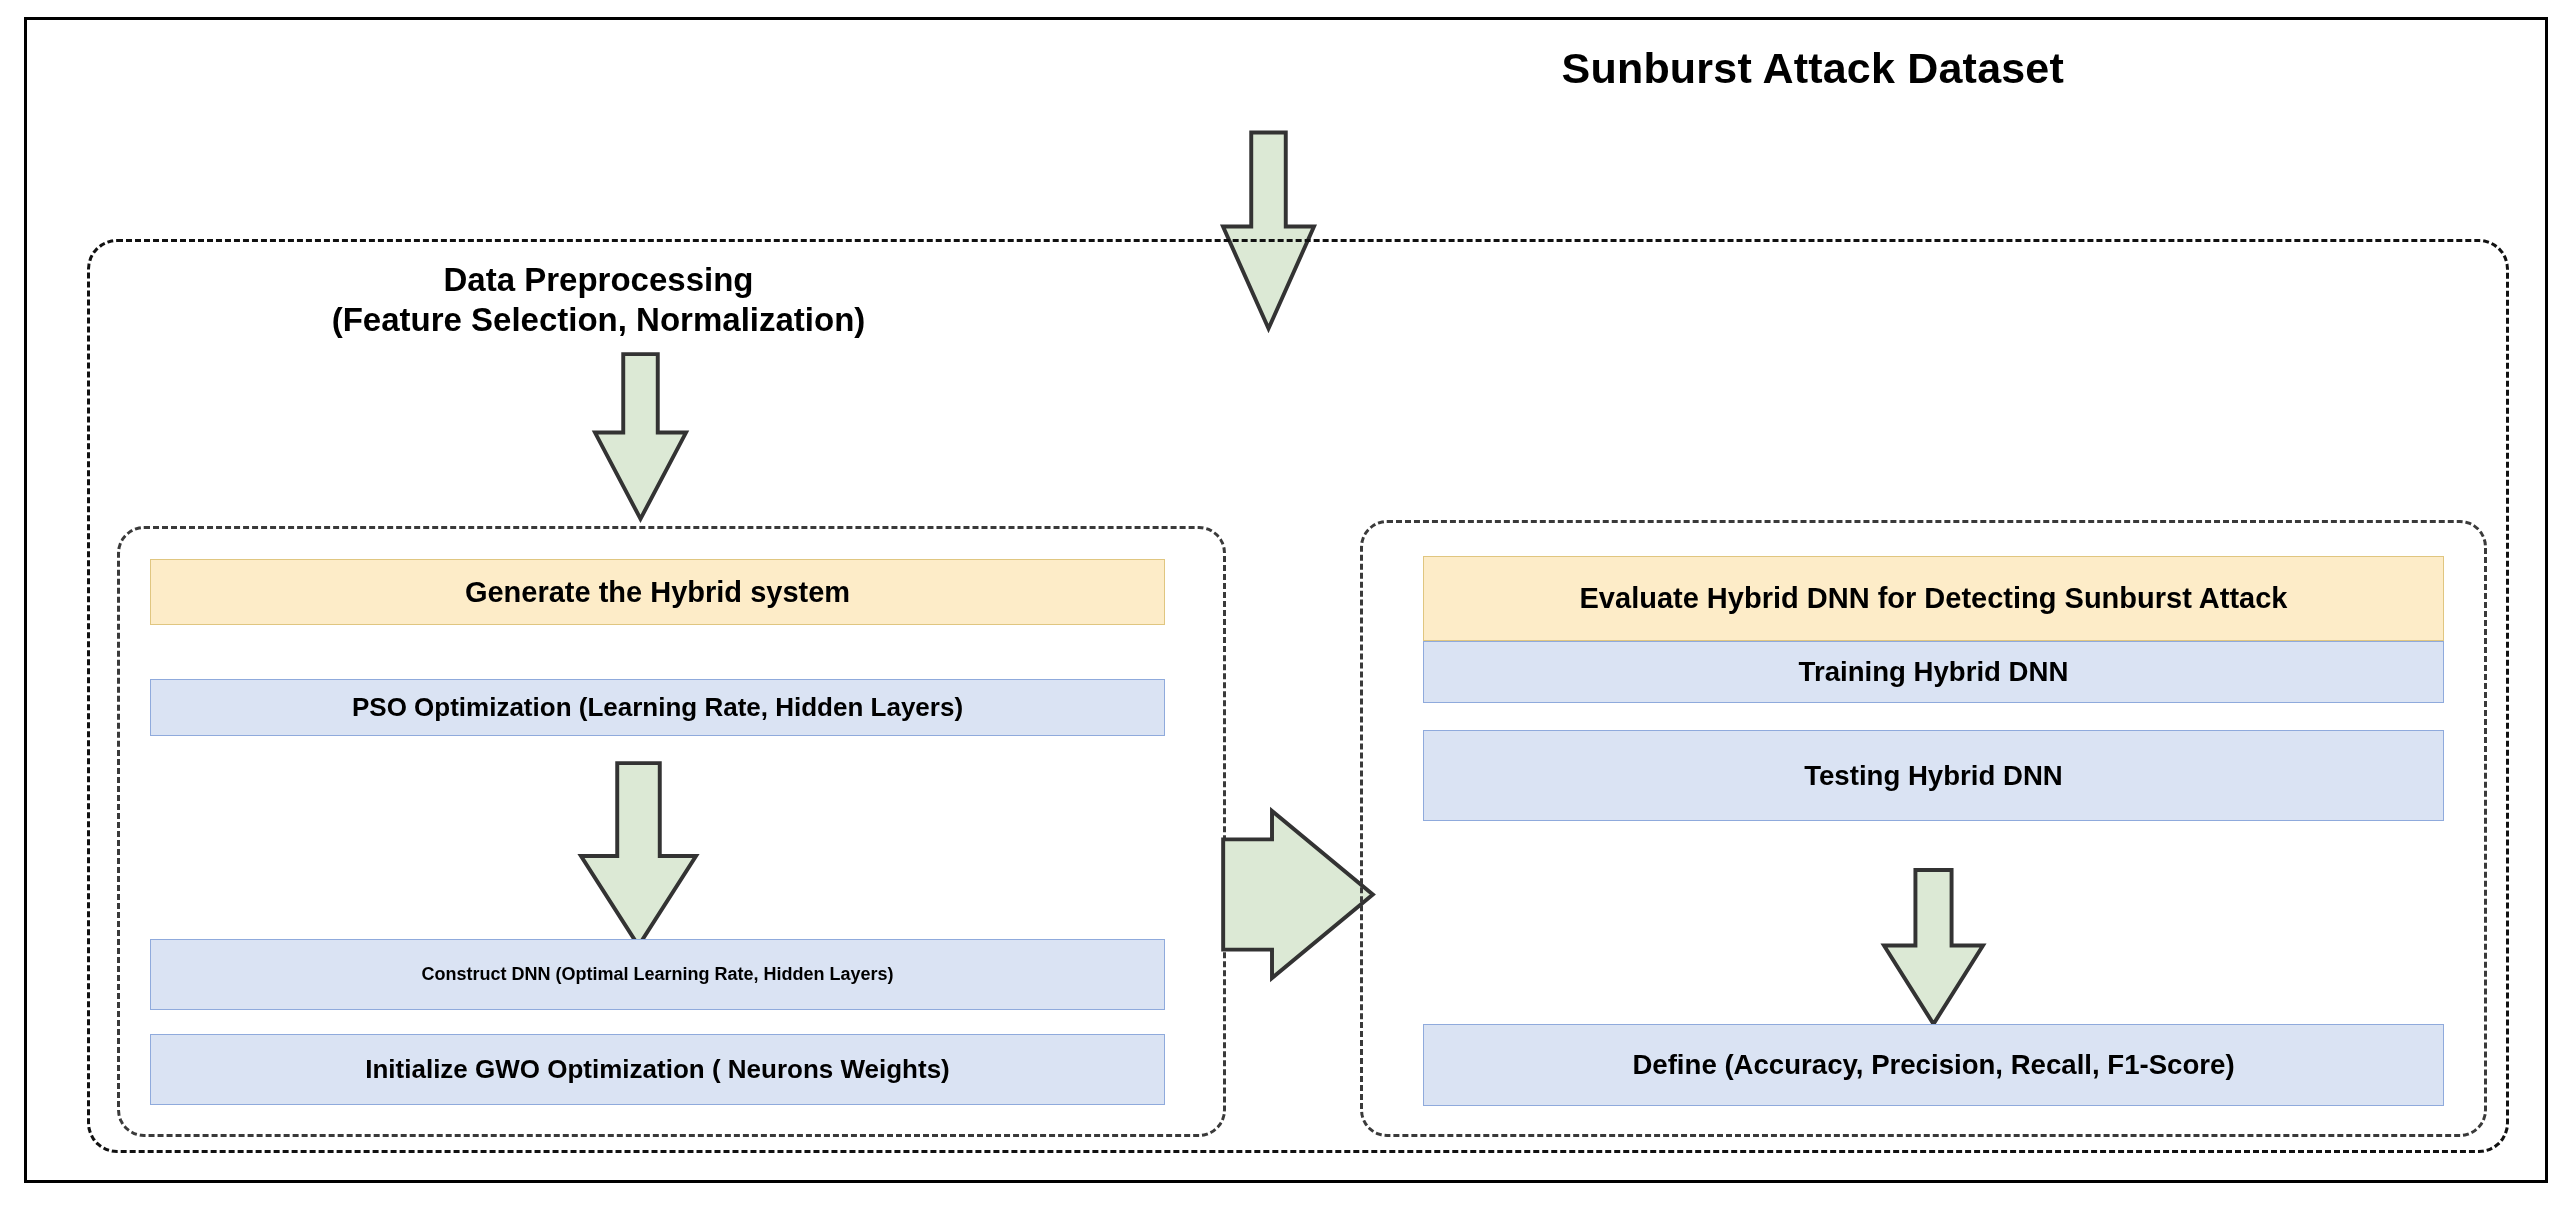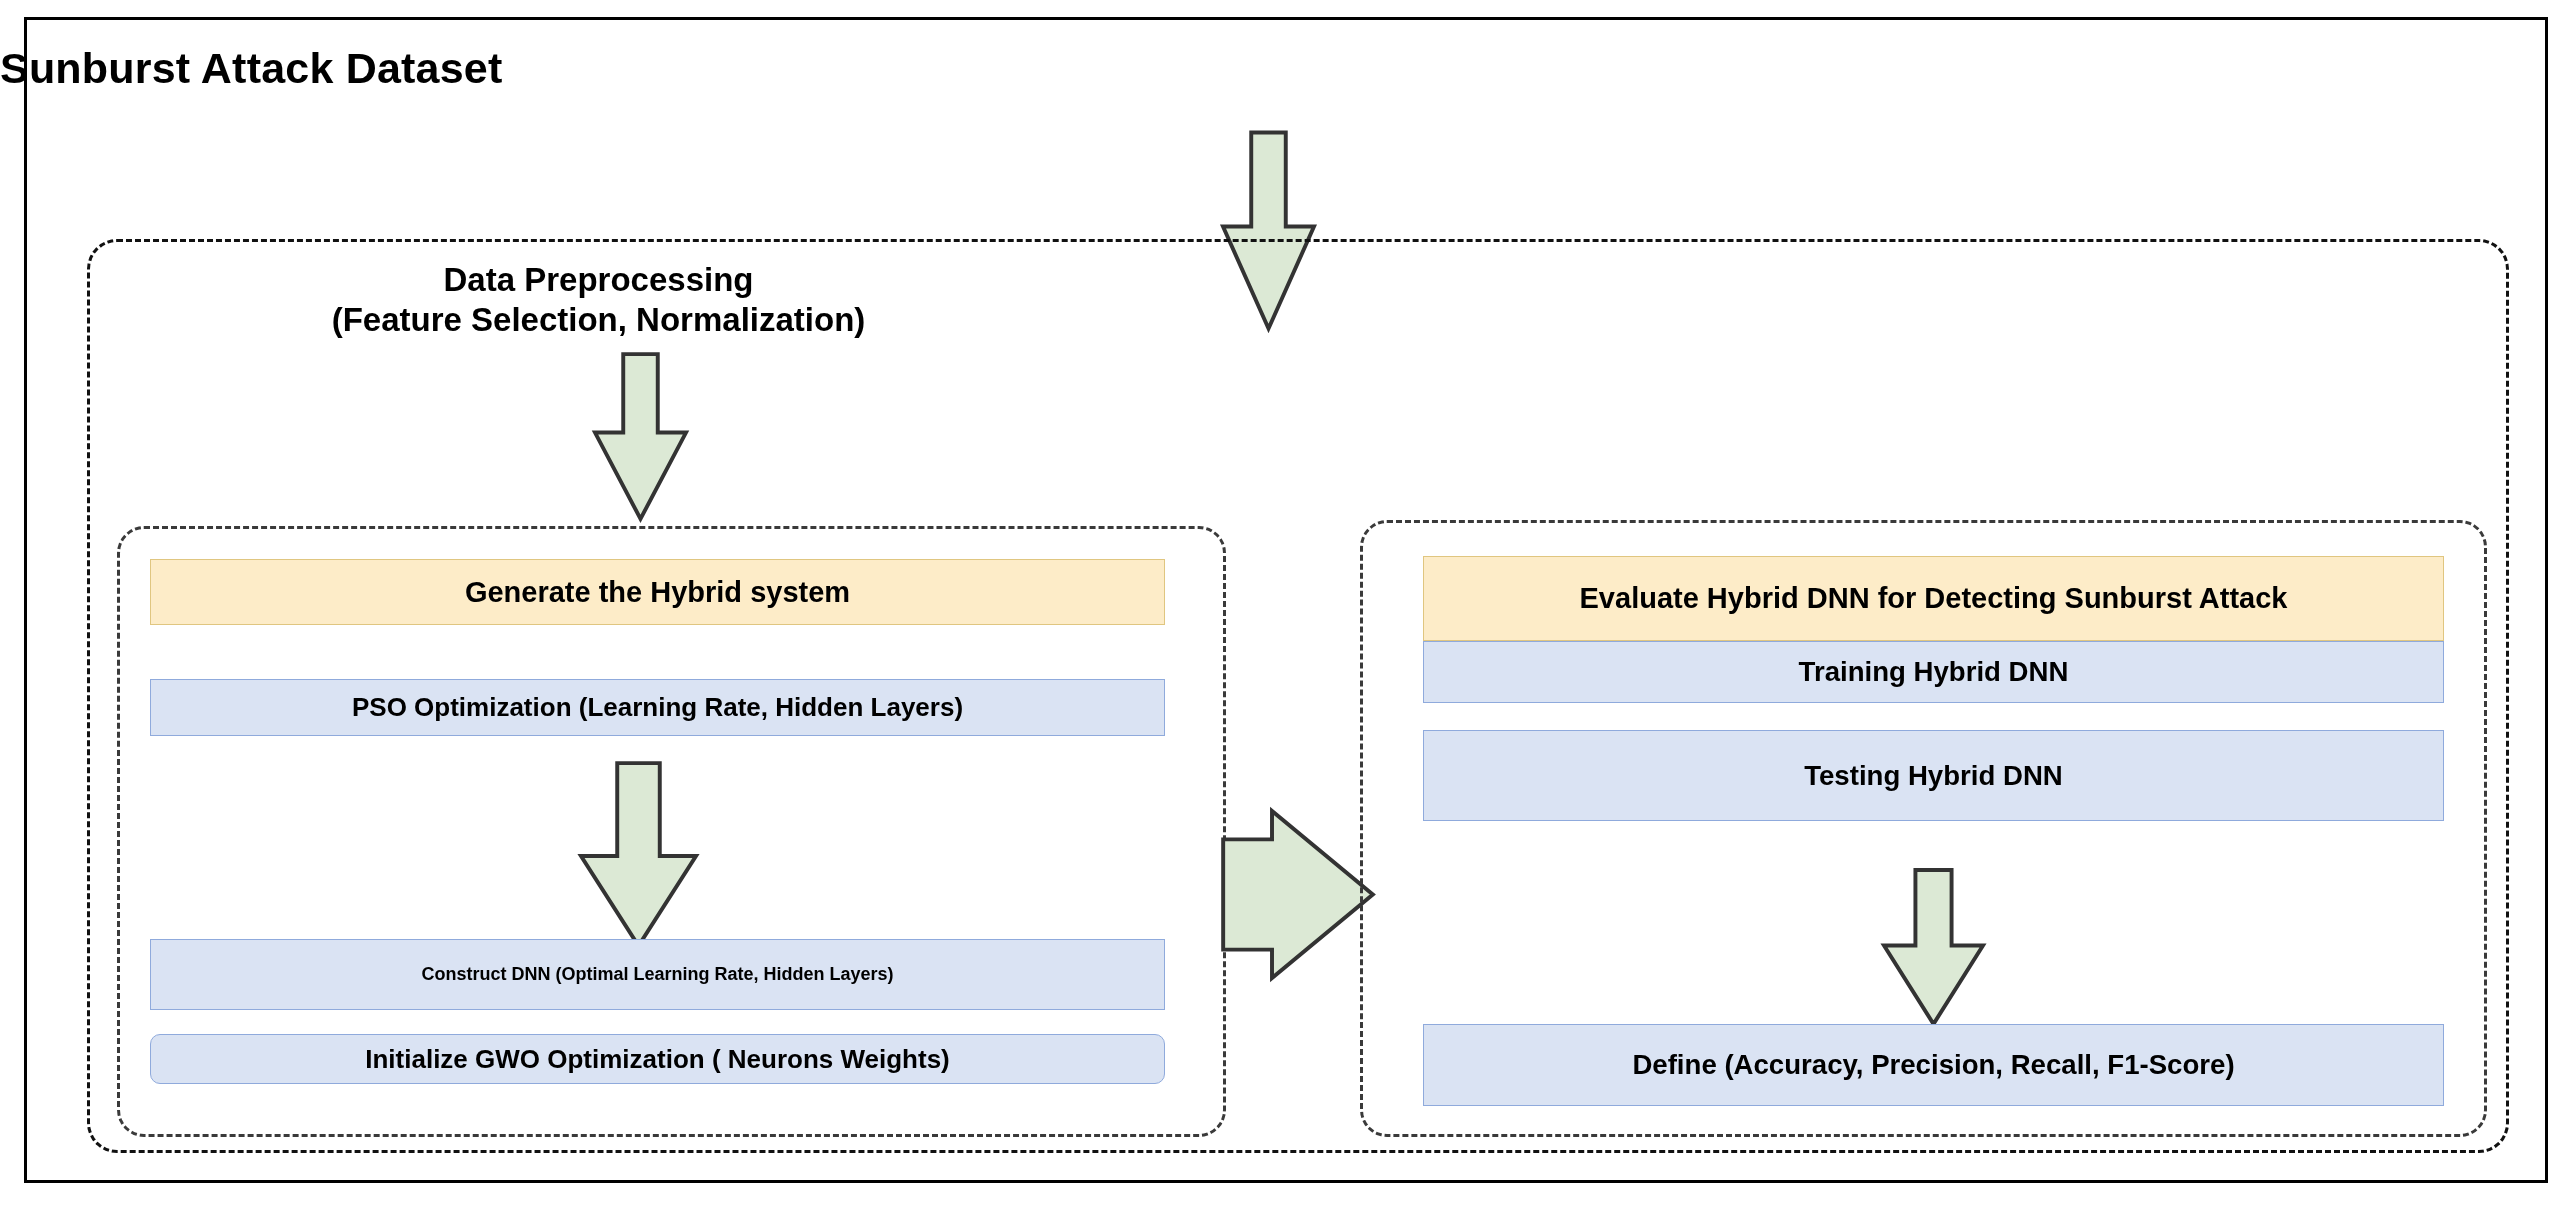--- a/index.html
+++ b/index.html
@@ -8,21 +8,21 @@
   #root{position:relative;width:2576px;height:1221px;background:#fff;overflow:hidden;}
 
   
   .frame{
     position:absolute;left:24.4px;top:17.3px;width:2524px;height:1166px;
     border:3.2px solid #000;box-sizing:border-box;background:#fff;
   }
 
   
   .title{
-    position:absolute;left:0;top:44px;width:2064px;text-align:left;
+    position:absolute;left:0;top:44px;width:2064px;text-align:right;
     font-size:43px;font-weight:bold;color:#000;letter-spacing:0.2px;
   }
 
   
   .dashed-outer{
     position:absolute;left:87px;top:239px;width:2422px;height:914px;
     border:3.2px dashed #111;border-radius:30px;box-sizing:border-box;
   }
   .dashed-left{
     position:absolute;left:117px;top:526px;width:1109px;height:611px;
@@ -89,21 +89,21 @@
   <div class="box step" style="left:150px;top:679px;width:1015px;height:57px;font-size:26px;">PSO Optimization (Learning Rate, Hidden Layers)</div>
 
   <div class="arrow" style="left:581px;top:763px;">
     <svg width="115" height="183" viewBox="0 0 146 232">
       <polygon points="46,0 100,0 100,118 146,118 73,232 0,118 46,118" fill="#dce9d5" stroke="#333" stroke-width="5"></polygon>
     </svg>
   </div>
 
   <div class="box step" style="left:150px;top:939px;width:1015px;height:71px;font-size:18px;">Construct DNN (Optimal Learning Rate, Hidden Layers)</div>
 
-  <div class="box step" style="left:150px;top:1034px;width:1015px;height:50px;font-size:26px;border-radius:10px;">Initialize GWO Optimization ( Neurons Weights)</div>
+  <div class="box step" style="left:150px;top:1034px;width:1015px;height:71px;font-size:26px;">Initialize GWO Optimization ( Neurons Weights)</div>
 
   <div class="arrow" style="left:1223px;top:811px;">
     <svg width="150" height="167" viewBox="0 0 190 212">
       <polygon points="0,36 62,36 62,0 190,106 62,212 62,176 0,176" fill="#dce9d5" stroke="#333" stroke-width="5"></polygon>
     </svg>
   </div>
 
   <div class="dashed-right"></div>
 
   <div class="box header" style="left:1423px;top:556px;width:1021px;height:85px;font-size:29px;">Evaluate Hybrid DNN for Detecting Sunburst Attack</div>

